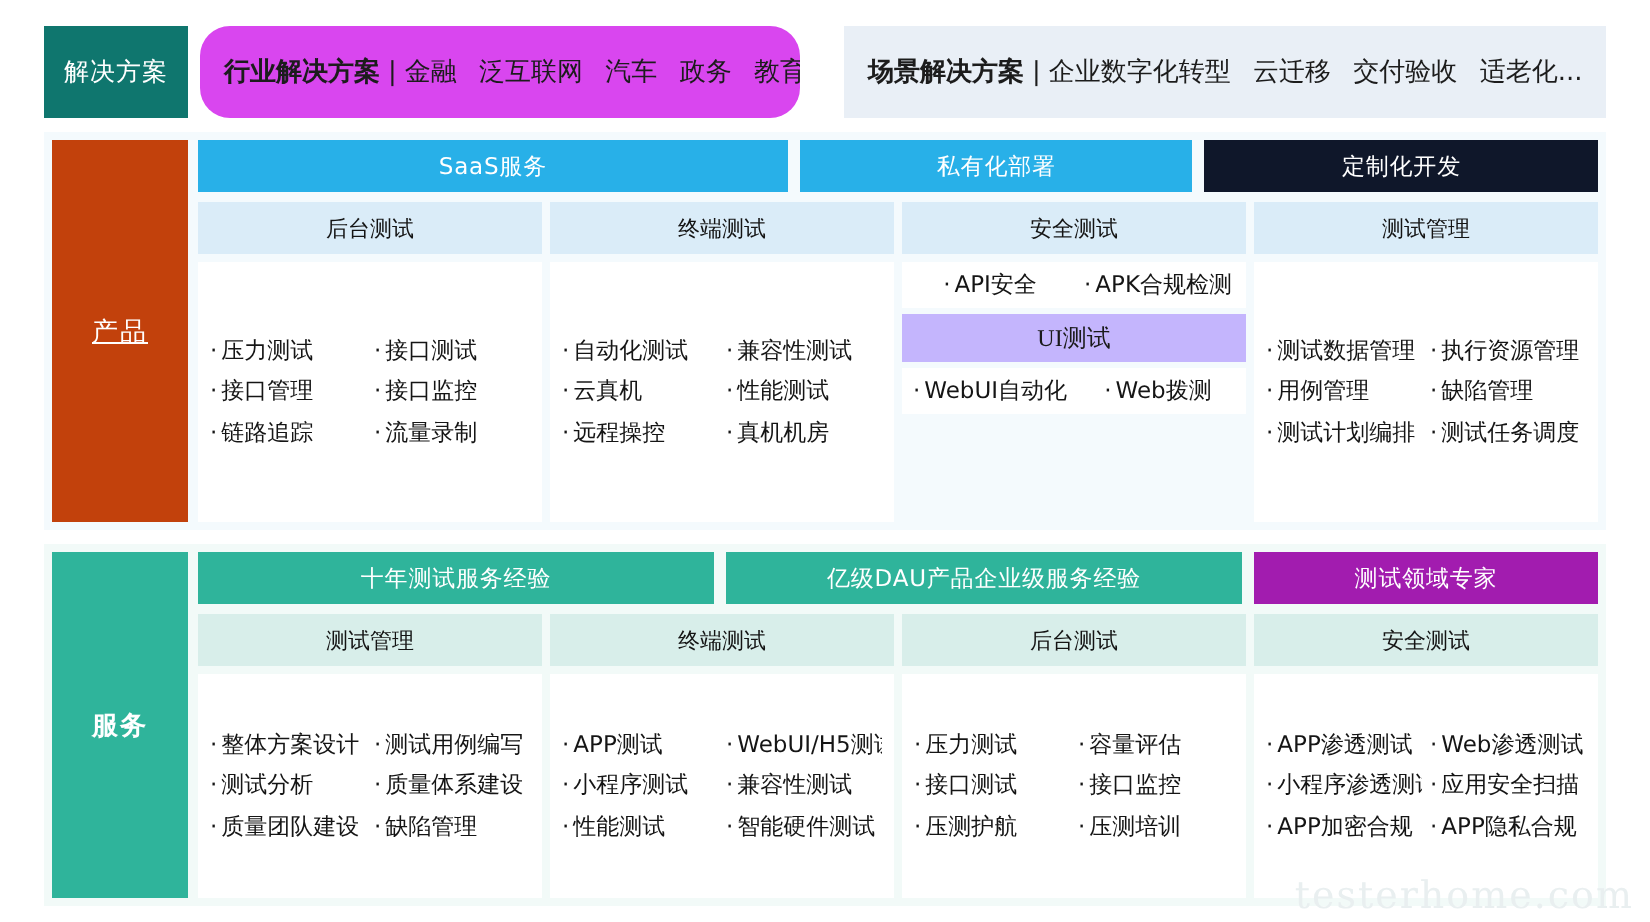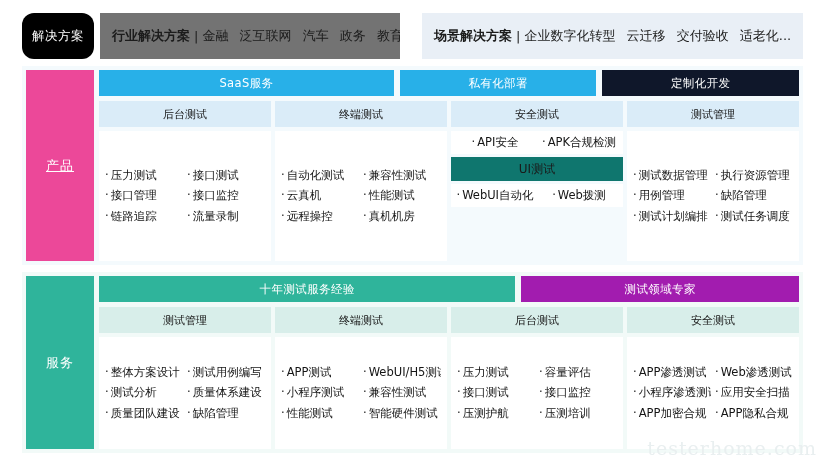--- a/index.html
+++ b/index.html
@@ -206,23 +206,23 @@
     content: "·";
     margin-right: 2px;
     color: #151515;
   }
   .items.center .item { text-align: center; }
 </style>
 </head>
 <body>
 
 <div id="solutions-bar">
-  <div id="solutions-badge" style="background: #000000; border-radius: 12px;">解决方案</div>
-
-  <div class="solutions-group" id="solutions-industry" style="background: #737373;">
+  <div id="solutions-badge" style="background: #0f766e;">解决方案</div>
+
+  <div class="solutions-group" id="solutions-industry" style="background: #d946ef; border-radius: 15px;">
     <span class="sol-head">行业解决方案</span>
     <span class="sol-sep">|</span>
     <span class="sol-tags">
       <span class="sol-tag">金融</span>
       <span class="sol-tag">泛互联网</span>
       <span class="sol-tag">汽车</span>
       <span class="sol-tag">政务</span>
       <span class="sol-tag">教育...</span>
     </span>
   </div>
@@ -233,21 +233,21 @@
     <span class="sol-tags">
       <span class="sol-tag">企业数字化转型</span>
       <span class="sol-tag">云迁移</span>
       <span class="sol-tag">交付验收</span>
       <span class="sol-tag">适老化...</span>
     </span>
   </div>
 </div>
 
 <div class="panel" id="product-panel" style="background: rgb(244, 250, 253);">
-  <div class="panel-side" id="product-side" style="background: #ec4899; text-decoration: underline;">产品</div>
+  <div class="panel-side" id="product-side" style="background: #c2410c; text-decoration: underline;">产品</div>
   <div class="panel-body">
     <div class="band-row" id="product-bands">
         <div class="band" style="flex: 3 1 0px; background: rgb(40, 176, 232);">SaaS服务</div>
         <div class="band" style="flex: 2 1 0px; background: rgb(40, 176, 232);">私有化部署</div>
         <div class="band" style="flex: 2 1 0px; background: #0f172a;">定制化开发</div>
       </div>
     <div class="cols" id="product-cols">
         <div class="col">
           <div class="col-head" style="background: rgb(218, 236, 248);">后台测试</div>
           <div class="col-body">
@@ -276,21 +276,21 @@
         </div>
         <div class="col">
           <div class="col-head" style="background: rgb(218, 236, 248);">安全测试</div>
           <div class="col-body split">
             <div class="sub-block">
               <div class="items center one-row">
                 <div class="item">API安全</div>
                 <div class="item">APK合规检测</div>
               </div>
             </div>
-            <div class="sub-head" style="background: #0f766e;">UI测试</div>
+            <div class="sub-head" style="background: #c4b5fd; font-family: Liberation Serif, serif;">UI测试</div>
             <div class="sub-block">
               <div class="items center one-row">
                 <div class="item">WebUI自动化</div>
                 <div class="item">Web拨测</div>
               </div>
             </div>
           </div>
         </div>
         <div class="col">
           <div class="col-head" style="background: rgb(218, 236, 248);">测试管理</div>
@@ -303,24 +303,25 @@
               <div class="item">测试计划编排</div>
               <div class="item">测试任务调度</div>
             </div>
           </div>
         </div>
       </div>
   </div>
 </div>
 
 <div class="panel" id="service-panel" style="background: rgb(242, 250, 248);">
-  <div class="panel-side" id="service-side" style="background: rgb(47, 180, 155);">服务</div>
+  <div class="panel-side" id="service-side" style="background: rgb(47, 180, 155); font-weight: bold;">服务</div>
   <div class="panel-body">
     <div class="band-row" id="service-bands">
         <div class="band" style="flex: 3 1 0px; background: rgb(47, 180, 155);">十年测试服务经验</div>
+        <div class="band" style="flex: 3 1 0px; background: rgb(47, 180, 155);">亿级DAU产品企业级服务经验</div>
         <div class="band" style="flex: 2 1 0px; background: #a21caf;">测试领域专家</div>
       </div>
     <div class="cols" id="service-cols">
         <div class="col">
           <div class="col-head" style="background: rgb(216, 238, 234);">测试管理</div>
           <div class="col-body">
             <div class="items">
               <div class="item">整体方案设计</div>
               <div class="item">测试用例编写</div>
               <div class="item">测试分析</div>

